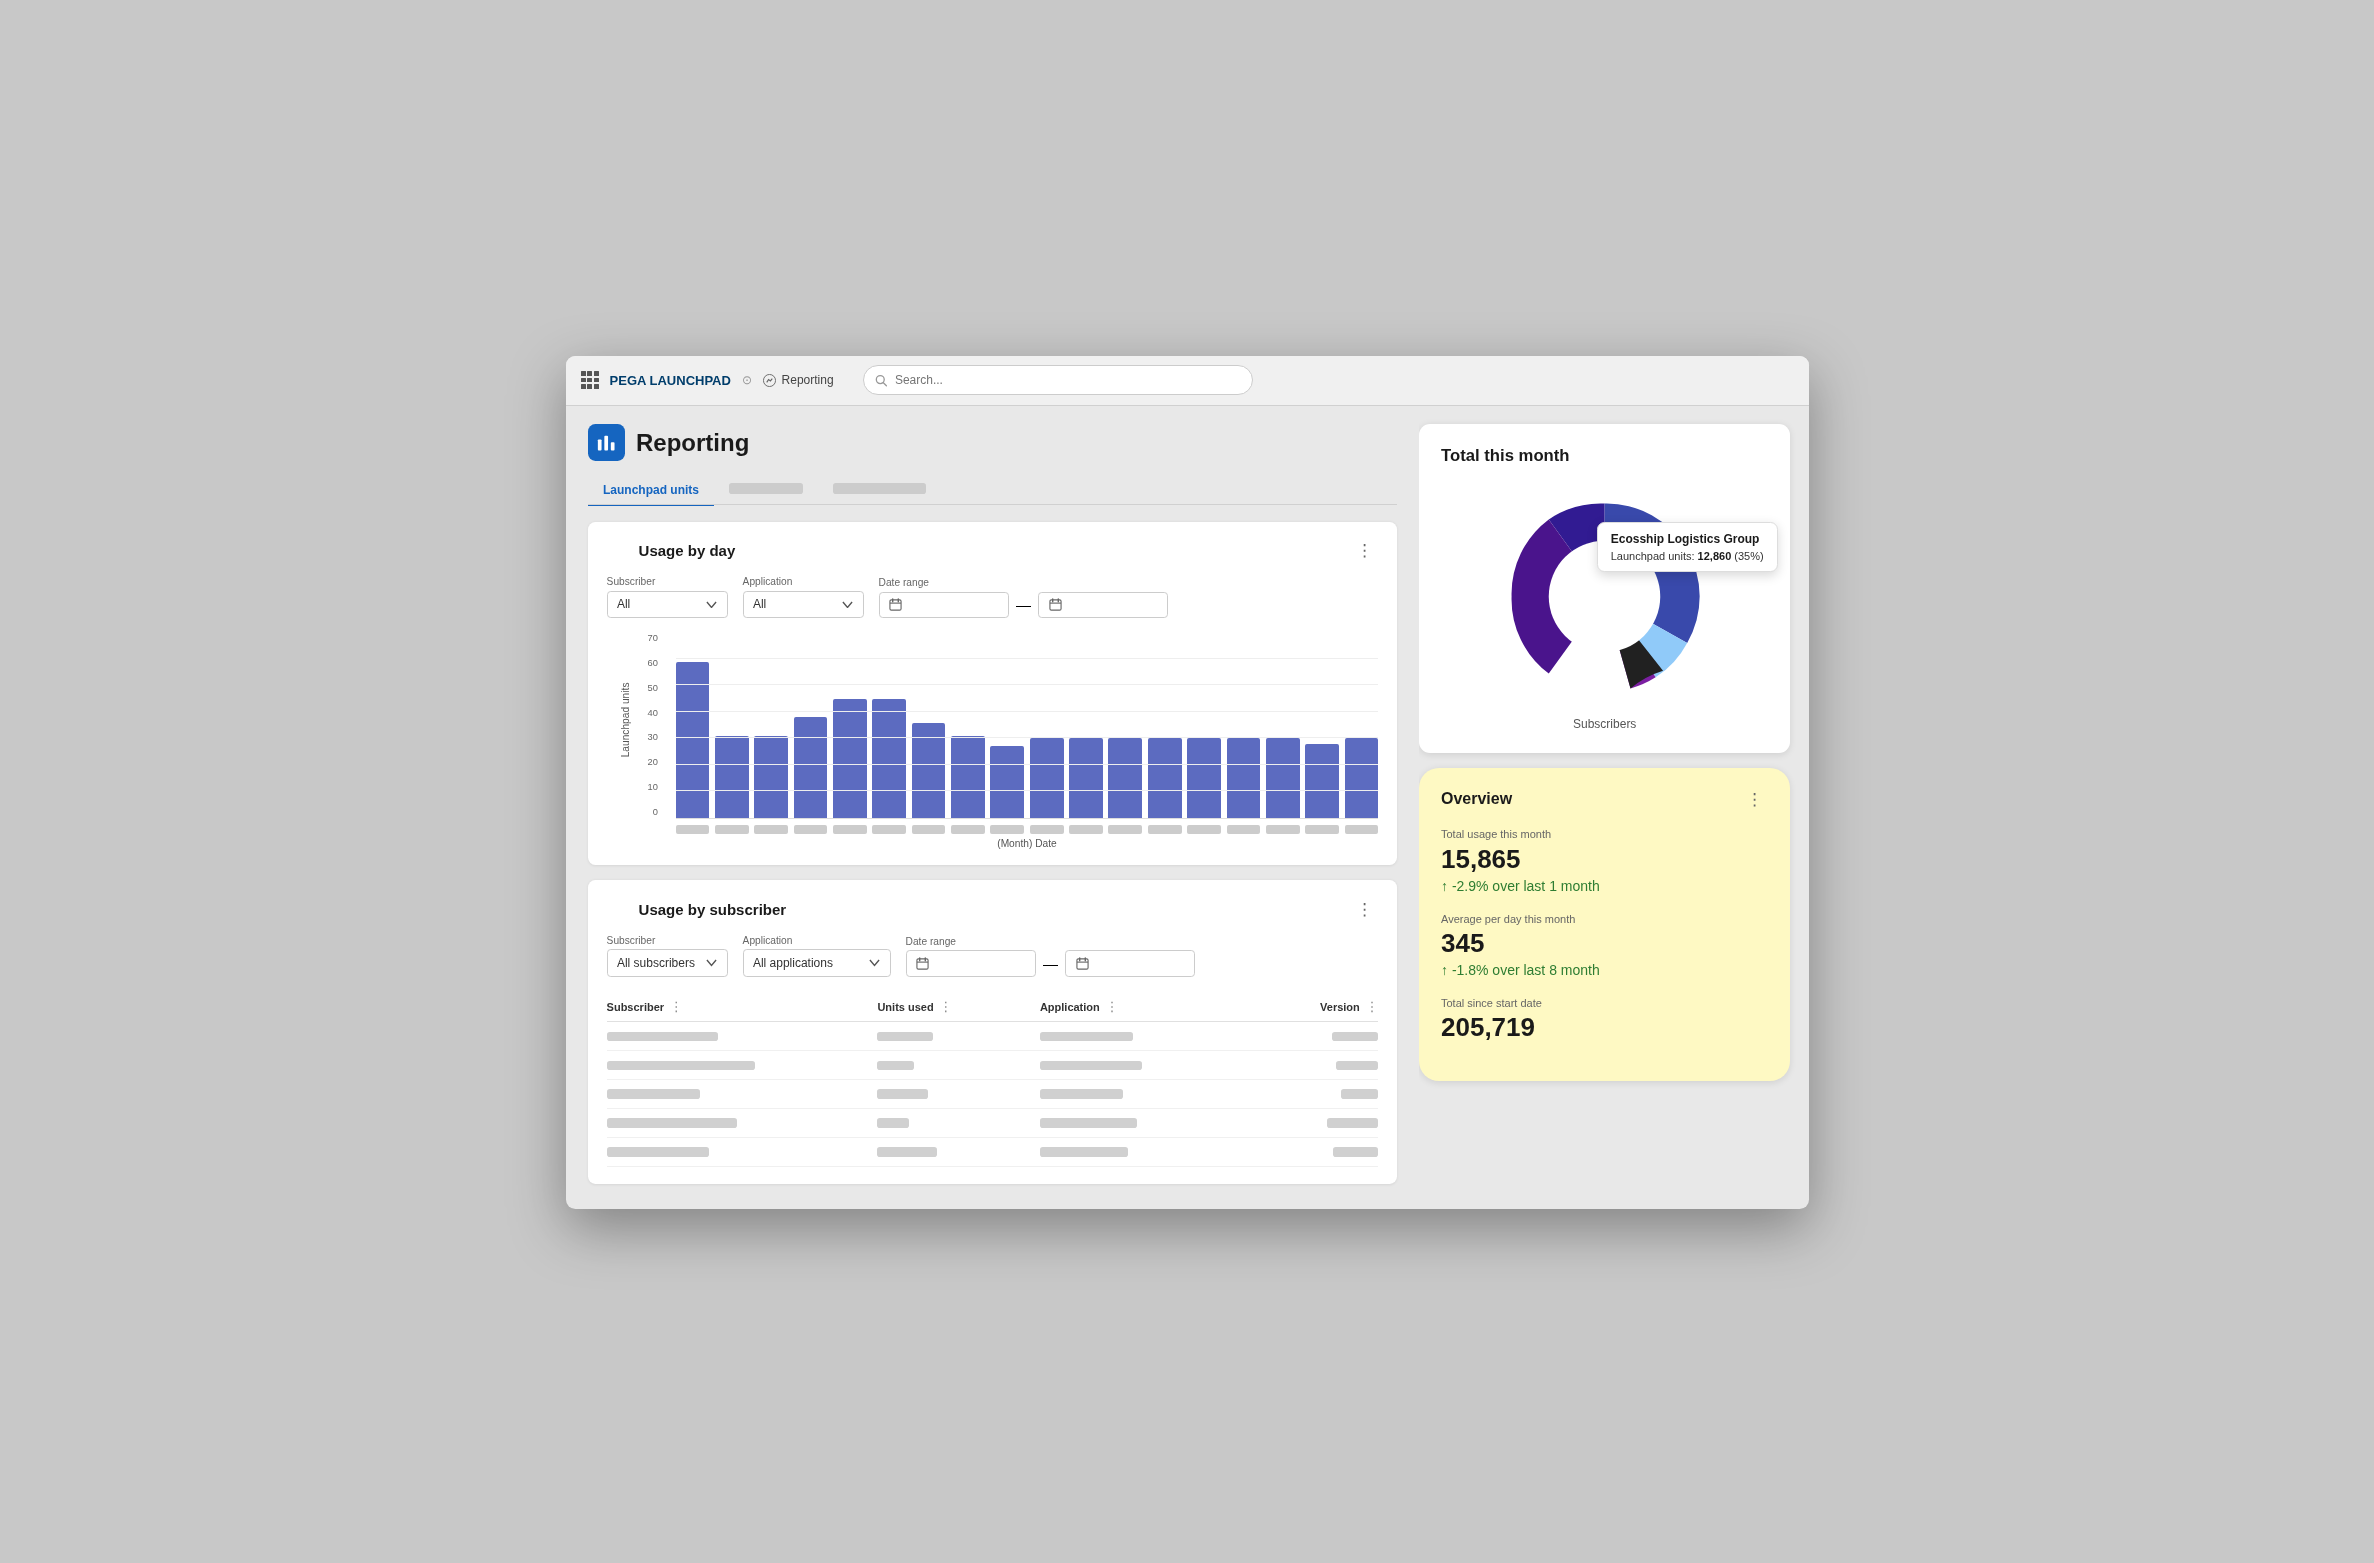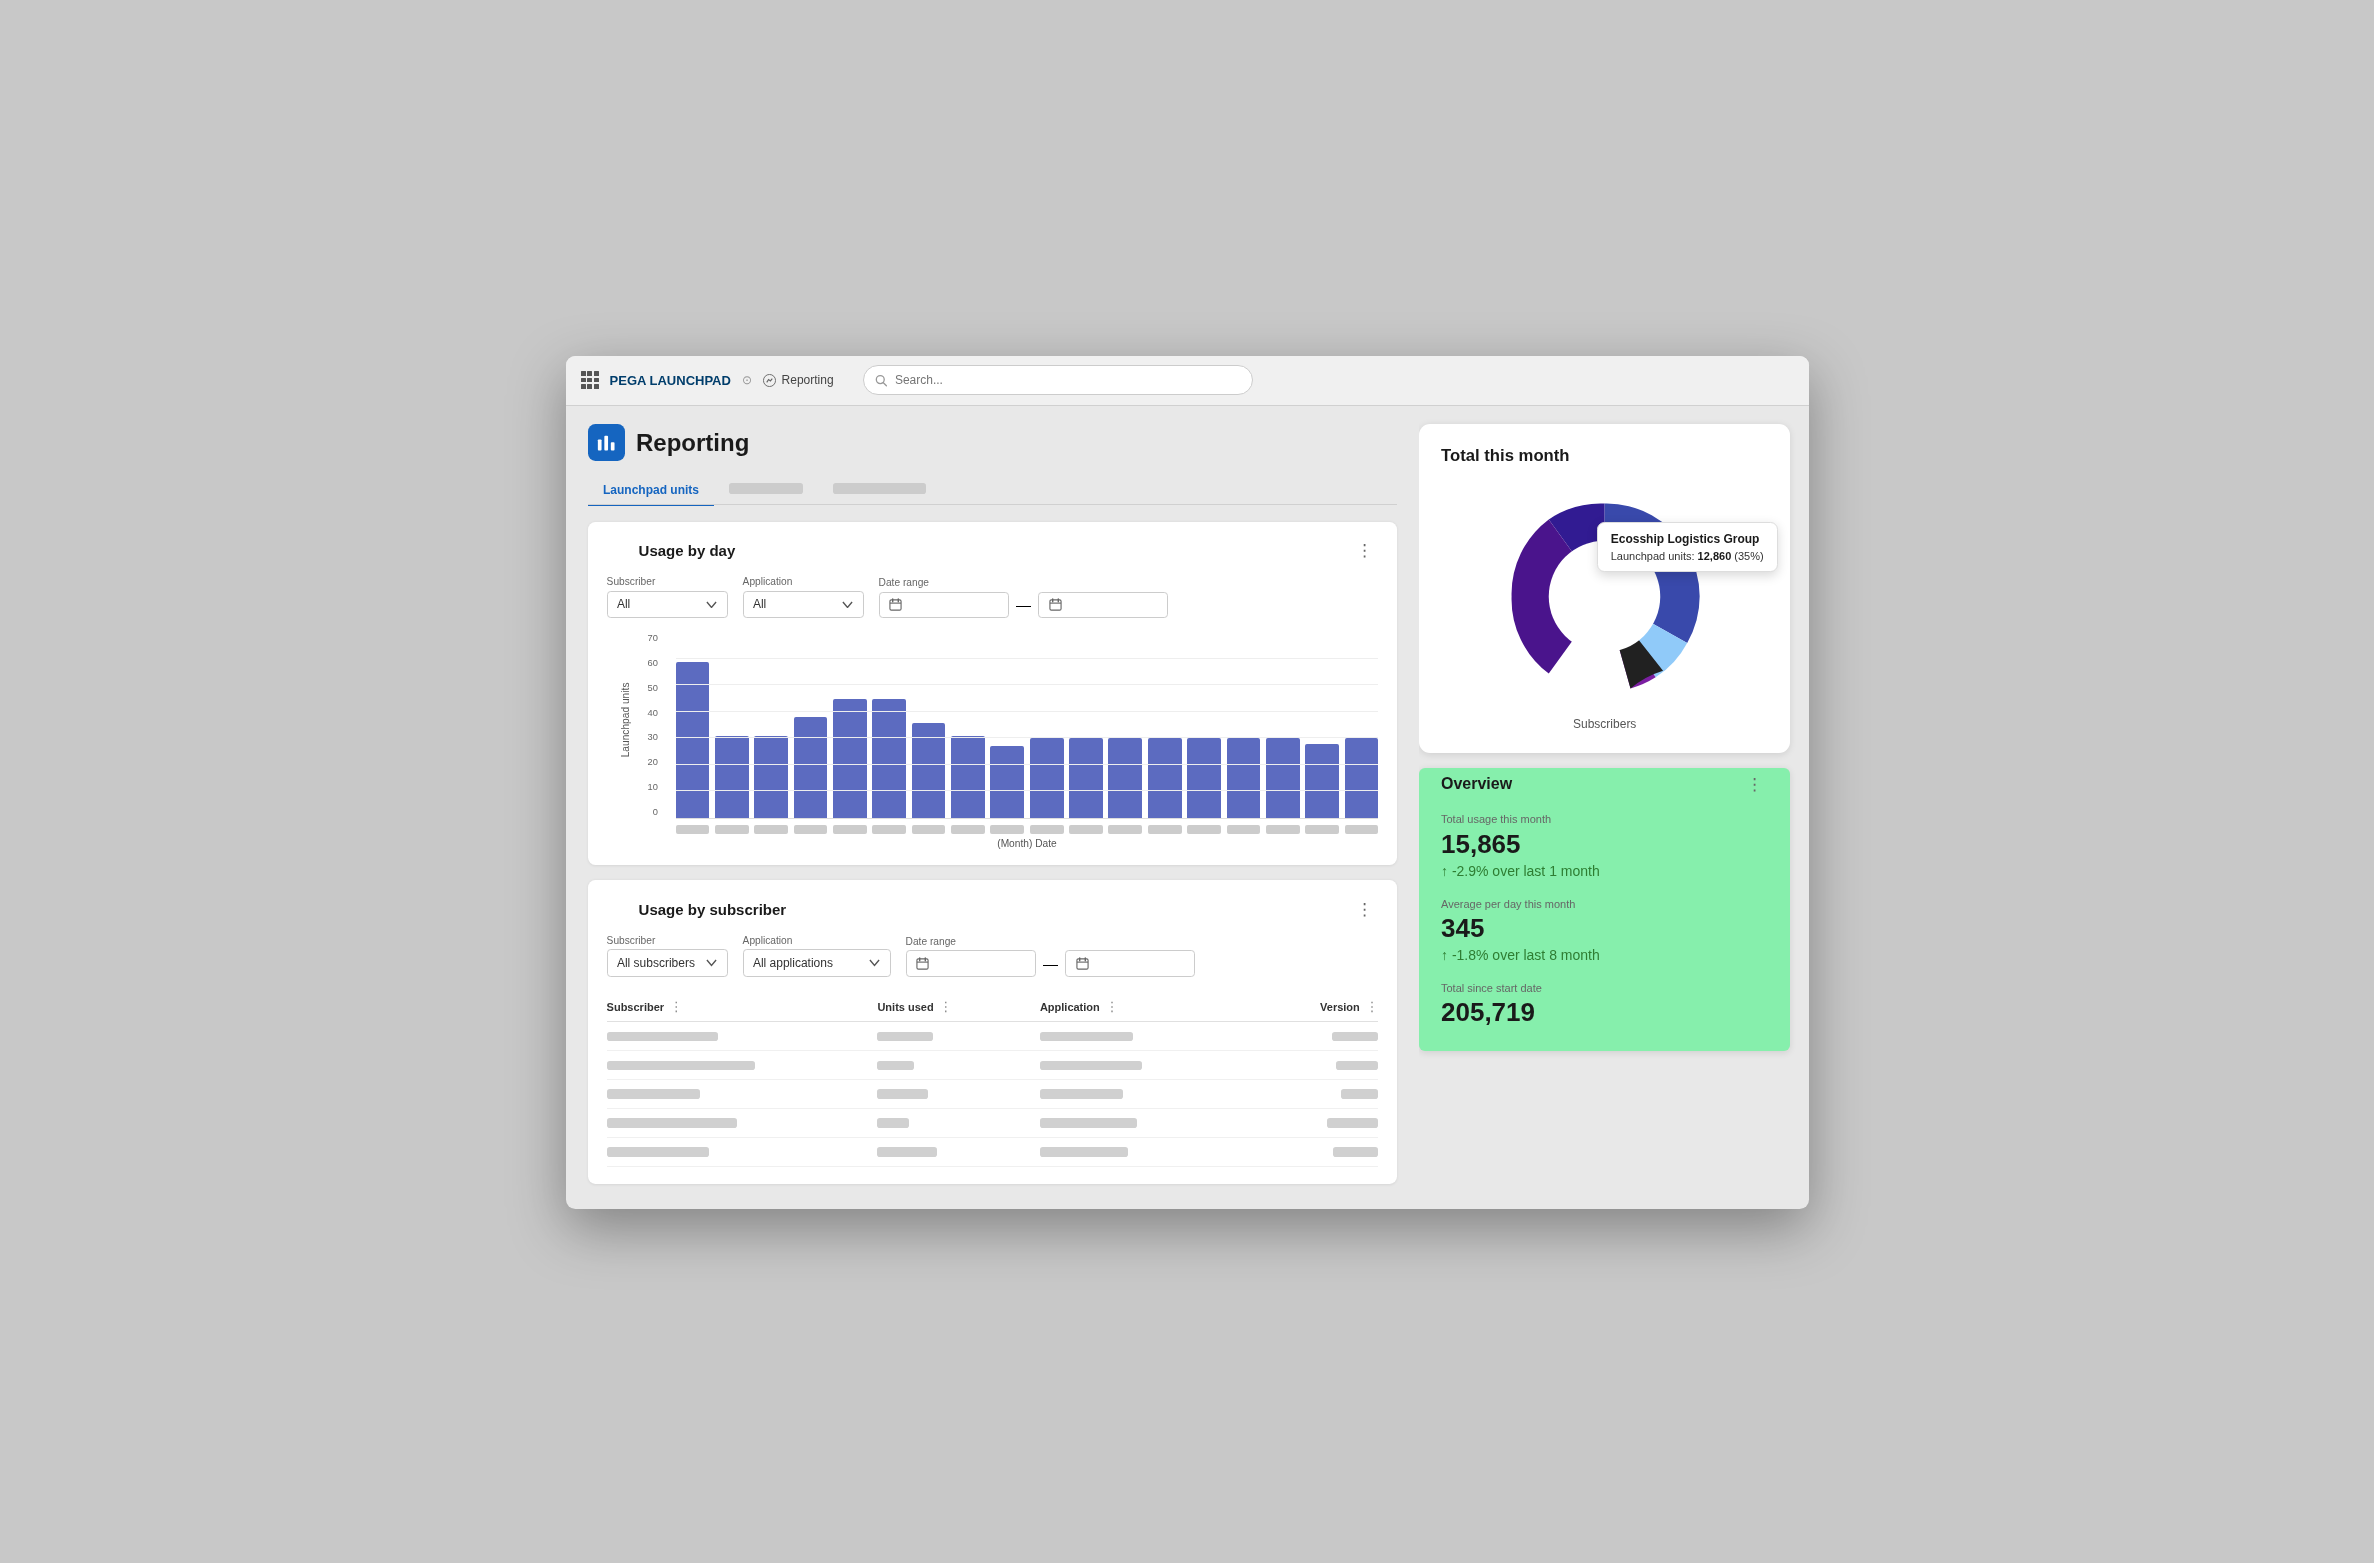--- a/index.html
+++ b/index.html
@@ -345,23 +345,23 @@
       font-size: 12px;
       color: #1a1a1a;
       margin-bottom: 3.7px;
     }
     .tooltip-value {
       color: #333;
     }
     .tooltip-value strong { color: #1a1a1a; }
     
     .overview-card {
-      background: #86efac;
-      border-radius: 6px;
-      padding: 4px 22px;
+      background: #fef9c3;
+      border-radius: 20px;
+      padding: 19px 22px;
       box-shadow: 0 1.9px 7.4px rgba(0,0,0,0.1);
     }
     .overview-header {
       display: flex;
       align-items: center;
       justify-content: space-between;
       margin-bottom: 16.7px;
     }
     .overview-title {
       font-size: 16px;

